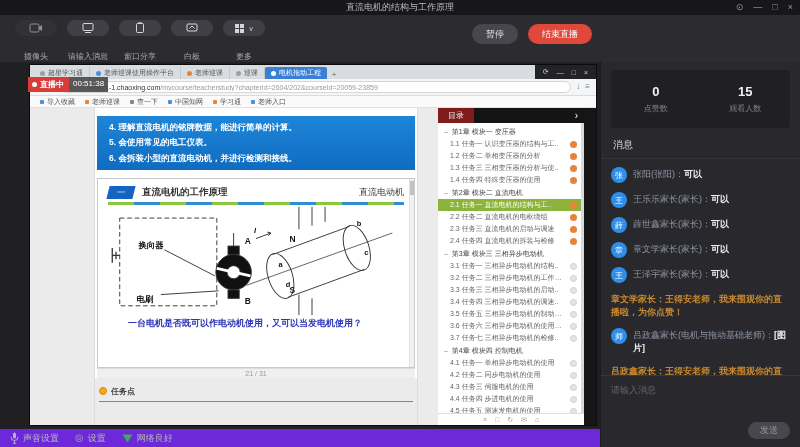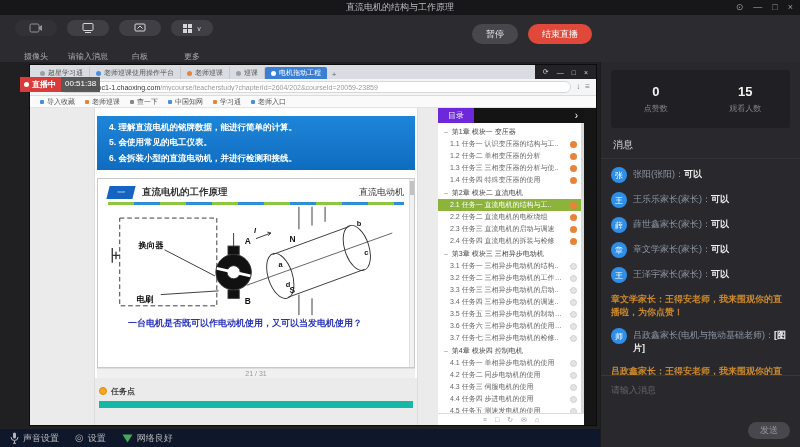--- a/index.html
+++ b/index.html
@@ -24,21 +24,21 @@
   .chev { color:#c9c9cd; font-size:7px; line-height:1; }
   .btn-pause { position:absolute; top:9px; right:282px; width:46px; height:20px; border-radius:11px; background:#47474d; color:#e8e8ec; font-size:9px; display:flex; align-items:center; justify-content:center; }
   .btn-end { position:absolute; top:9px; right:208px; width:64px; height:20px; border-radius:11px; background:#e0483a; color:#fff; font-size:9px; display:flex; align-items:center; justify-content:center; }
 
   
   .mainrow { flex:1; display:flex; min-height:0; }
   .leftcol { width:600px; display:flex; flex-direction:column; min-width:0; }
   .stage { position:relative; flex:1; background:#202023; min-height:0; }
 
   
-  .live-badge { position:absolute; left:20px; top:15px; display:flex; z-index:6; }
+  .live-badge { position:absolute; left:28px; top:15px; display:flex; z-index:6; }
   .live-label { background:#d93a3a; color:#fff; font-size:8px; padding:2px 5px 2px 4px; display:flex; align-items:center; gap:3px; font-weight:bold; }
   .live-dot { width:5px; height:5px; border-radius:50%; background:#fff; }
   .live-timer { background:rgba(75,75,75,.92); color:#fff; font-size:8px; padding:2px 4px; }
 
   
   .browser { position:absolute; left:30px; top:3px; right:4px; bottom:3px; background:#fff; display:flex; flex-direction:column; box-shadow:0 0 0 1px #0c0c0c; }
   .tabstrip { flex:0 0 14px; background:#d9dce0; display:flex; align-items:flex-end; padding-left:4px; }
   .tab { height:12px; display:flex; align-items:center; gap:3px; padding:0 6px; font-size:7px; color:#555; max-width:100px; border-right:1px solid #c4c7cb; }
   .tab .fav { width:5px; height:5px; border-radius:50%; flex:0 0 5px; }
   .tab .tl { white-space:nowrap; overflow:hidden; text-overflow:ellipsis; }
@@ -66,40 +66,40 @@
   .head-shape { width:26px; height:13px; background:#1565c0; color:#fff; font-size:8px; display:flex; align-items:center; justify-content:center; transform:skewX(-14deg); margin-right:8px; }
   .head-title { font-size:9.5px; color:#333; font-weight:bold; }
   .head-right { margin-left:auto; font-size:9px; color:#333; }
   .head-line { height:3px; margin:3px 10px 0; background:repeating-linear-gradient(90deg,#8dc63f 0 26px,#2f8fd4 26px 52px); }
   .diagram { display:block; margin:0 auto; }
   .question { font-size:9px; color:#2b34b8; font-weight:bold; padding:0 12px; text-indent:2em; line-height:1.5; }
   .vscroll { position:absolute; right:0; top:0; bottom:0; width:5px; background:#f1f1f1; border-left:1px solid #e0e0e0; }
   .vscroll .thumb { position:absolute; top:2px; left:0; width:5px; height:14px; background:#c2c2c2; }
   .pagestrip { height:10px; background:#f0f0f0; border-top:1px solid #ddd; display:flex; align-items:center; justify-content:center; font-size:7px; color:#999; margin:0 2px; }
   .taskarea { flex:1; background:#ebebeb; padding:8px 4px 0; }
-  .taskrow { display:flex; align-items:center; gap:4px; font-size:8px; color:#444; font-weight:bold; border-bottom:7px solid #14b8a6; padding-bottom:4px; }
+  .taskrow { display:flex; align-items:center; gap:4px; font-size:8px; color:#444; font-weight:bold; border-bottom:1px solid #14b8a6; padding-bottom:4px; }
   .task-dot { width:8px; height:8px; border-radius:50%; background:#f5a623; border:1px solid #e08c00; }
 
   
   .toccol { width:146px; display:flex; flex-direction:column; background:#fff; }
   .toc-head { flex:0 0 15px; background:#141414; display:flex; align-items:center; }
-  .toc-tab { width:36px; height:100%; background:#6d28d9; color:#eee; font-size:8px; display:flex; align-items:center; justify-content:center;font-family:Liberation Serif, serif; }
+  .toc-tab { width:36px; height:100%; background:#7f1d1d; color:#eee; font-size:8px; display:flex; align-items:center; justify-content:center;font-family:Liberation Serif, serif; }
   .toc-arrow { margin-left:auto; color:#fff; font-size:10px; padding-right:6px; line-height:1; }
   .toclist { flex:1; overflow:hidden; padding-top:2px; border-right:3px solid #d9d9d9; }
   .toc-ch { font-size:7px; color:#444; padding:2px 4px 1px 6px; white-space:nowrap; overflow:hidden; }
   .toc-ch .minus { color:#888; margin-right:2px; }
   .toc-it { font-size:7px; color:#666; padding:1px 4px 1px 12px; display:flex; align-items:center; white-space:nowrap; overflow:hidden; }
   .toc-it .t { flex:1; overflow:hidden; text-overflow:ellipsis; }
   .toc-it .bd { width:7px; height:7px; border-radius:50%; flex:0 0 7px; margin-left:3px; }
   .bd.orange { background:#e8833a; } .bd.gray { background:#e4e4e4; border:1px solid #d0d0d0; }
   .toc-it.active { background:#8cb43a; color:#fff; }
   .toc-foot { flex:0 0 12px; border-top:1px solid #ddd; display:flex; align-items:center; justify-content:center; gap:8px; color:#999; font-size:7px; }
 
   
-  .statusbar { flex:0 0 19px; background:#0f172a; border-top:1px solid #222226; display:flex; align-items:center; gap:16px; padding-left:10px; }
+  .statusbar { flex:0 0 19px; background:#6d28d9; border-top:1px solid #222226; display:flex; align-items:center; gap:16px; padding-left:10px; }
   .status-item { display:flex; align-items:center; gap:4px; color:#b6b6ba; font-size:9px; }
   .gear-glyph { font-size:10px; color:#a9a9ad; line-height:1; }
 
   
   .sidebar { width:200px; background:#29292d; border-left:1px solid #1b1b1e; display:flex; flex-direction:column; min-height:0; }
   .stats { margin:8px 10px 0; background:#202024; border-radius:3px; height:58px; display:flex; flex:0 0 58px; }
   .stat { flex:1; display:flex; flex-direction:column; align-items:center; justify-content:center; gap:4px; }
   .stat .v { color:#f2f2f2; font-size:13px; font-weight:bold; }
   .stat .l { color:#818187; font-size:8px; }
   .msg-title { color:#d8d8dc; font-size:10px; padding:10px 12px 6px; border-bottom:1px solid #333338; flex:0 0 auto; }
@@ -141,20 +141,29 @@
       <div class="lbl">摄像头</div>
     </div>
     <div class="tool">
       <div class="pill">
         <svg width="14" height="12" viewBox="0 0 14 12">
             <rect x="2" y="1.5" width="10" height="7" rx="1" fill="none" stroke="#d6d6da"></rect>
             <path d="M4 10.5 H10" stroke="#d6d6da"></path>
           </svg>
       </div>
       <div class="lbl">请输入消息</div>
+    </div>
+    <div class="tool">
+      <div class="pill">
+        <svg width="14" height="12" viewBox="0 0 14 12">
+            <rect x="3.5" y="1.5" width="7" height="9" rx="1" fill="none" stroke="#d6d6da"></rect>
+            <path d="M5.5 1.5 V0.8 H8.5 V1.5" stroke="#d6d6da" fill="none"></path>
+          </svg>
+      </div>
+      <div class="lbl">窗口分享</div>
     </div>
     <div class="tool">
       <div class="pill">
         <svg width="14" height="12" viewBox="0 0 14 12">
             <rect x="2" y="2" width="10" height="7" rx="1" fill="none" stroke="#d6d6da"></rect>
             <path d="M4.5 6.5 L7 4 L9.5 6.5" stroke="#d6d6da" fill="none"></path>
           </svg>
       </div>
       <div class="lbl">白板</div>
     </div>

